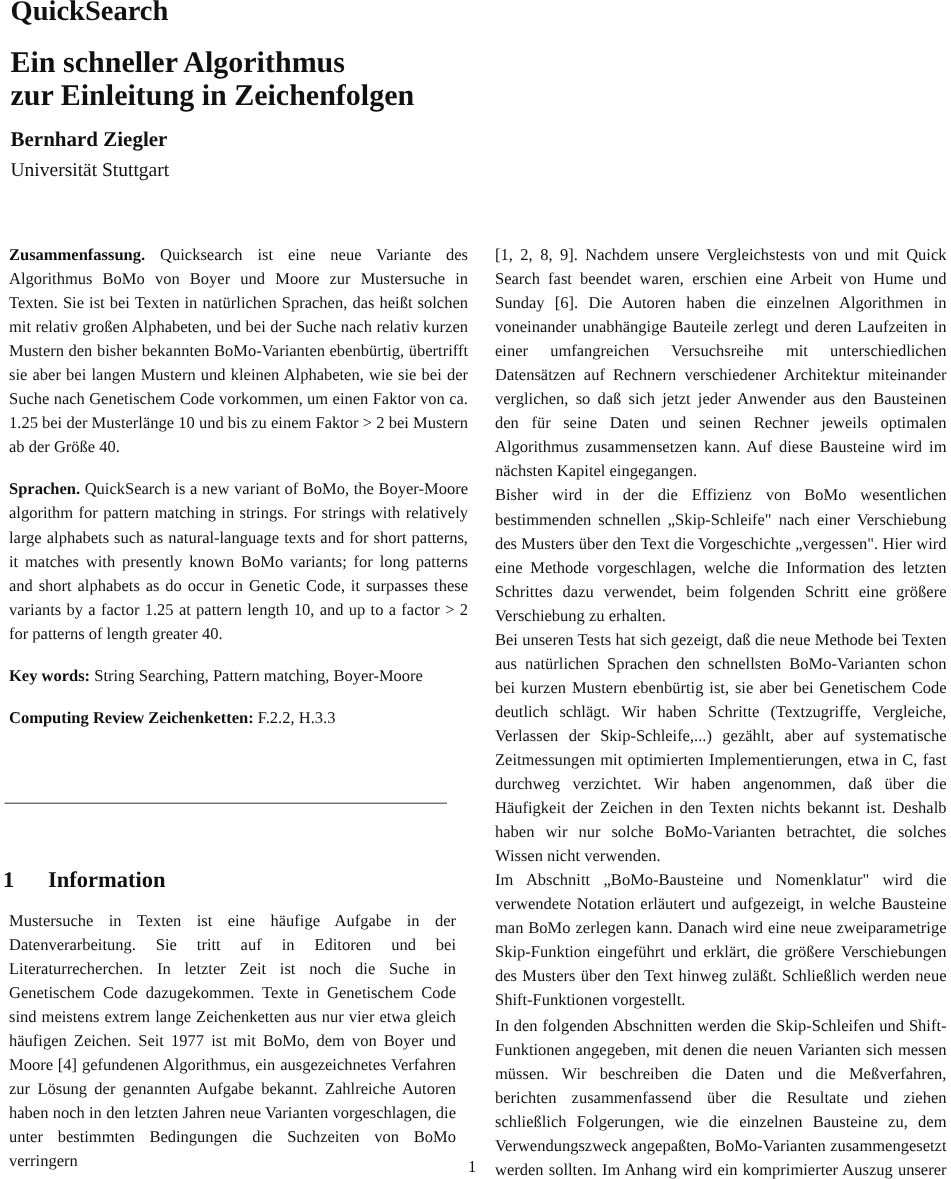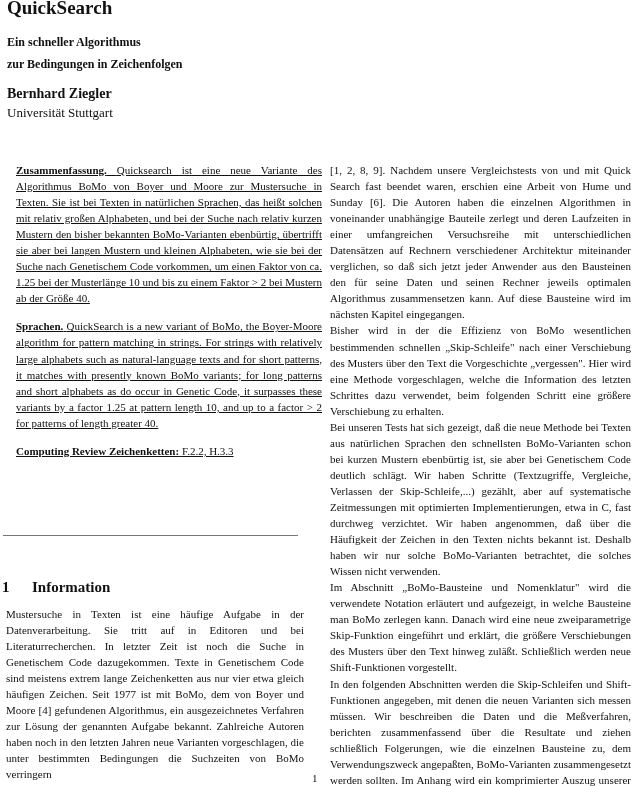--- a/index.html
+++ b/index.html
@@ -1,53 +1,57 @@
 <!DOCTYPE html>
 <html><head>
 <meta charset="utf-8">
 <style>
   html, body { margin: 0; padding: 0; background: #ffffff; }
   body { width: 634px; height: 786px; position: relative; overflow: hidden;
          font-family: "Liberation Serif", "DejaVu Serif", serif; color: #111; }
   .title { position: absolute; left: 7px; top: -3px; font-size: 19px; font-weight: bold; margin: 0; }
-  .subtitle { position: absolute; left: 7px; top: 31px; font-size: 12px; font-weight: bold; line-height: 22px; margin: 0; }
+  .subtitle { position: absolute; left: 7px; top: 31px; font-size: 20px; font-weight: bold; line-height: 22px; margin: 0; }
   .author { position: absolute; left: 7px; top: 86px; font-size: 14px; font-weight: bold; }
   .affil { position: absolute; left: 7px; top: 105px; font-size: 13px; }
   .col { position: absolute; font-size: 11px; line-height: 16.05px; text-align: justify; }
-  .col-left { left: 16px; top: 162px; width: 306px; text-decoration: underline; }
+  .col-left { left: 6px; top: 162px; width: 306px; }
   .col-right { left: 330px; top: 162px; width: 301px; }
   .col p { margin: 0; }
   .col p.gap { margin-bottom: 12px; }
   b { font-weight: bold; }
   .rule { position: absolute; left: 3px; top: 535px; width: 295px; height: 1px; background: #777; }
   .section { position: absolute; left: 2px; top: 579px; font-size: 15px; font-weight: bold; }
   .section .num { display: inline-block; width: 30px; }
   .intro { position: absolute; left: 2px; top: 602px; width: 306px; font-size: 11px; line-height: 16.05px; text-align: justify; }
   .intro p { margin: 4px; }
   .pageno { position: absolute; left: 312px; top: 772px; font-size: 11px; }
 </style>
 </head>
 <body>
 
 <h1 class="title">QuickSearch</h1>
 <h2 class="subtitle">
   <span>Ein schneller Algorithmus</span><br>
-  <span>zur Bedingungen in Zeichenfolgen</span>
+  <span>zur Einleitung in Zeichenfolgen</span>
 </h2>
 <div class="author">Bernhard Ziegler</div>
 <div class="affil">Universität Stuttgart</div>
 
 <div class="col col-left">
   <p class="gap">
     <b>Zusammenfassung.</b>
     <span>Quicksearch ist eine neue Variante des Algorithmus BoMo von Boyer und Moore zur Mustersuche in Texten. Sie ist bei Texten in natürlichen Sprachen, das heißt solchen mit relativ großen Alphabeten, und bei der Suche nach relativ kurzen Mustern den bisher bekannten BoMo-Varianten ebenbürtig, übertrifft sie aber bei langen Mustern und kleinen Alphabeten, wie sie bei der Suche nach Genetischem Code vorkommen, um einen Faktor von ca. 1.25 bei der Musterlänge 10 und bis zu einem Faktor &gt; 2 bei Mustern ab der Größe 40.</span>
   </p>
   <p class="gap">
     <b>Sprachen.</b>
     <span>QuickSearch is a new variant of BoMo, the Boyer-Moore algorithm for pattern matching in strings. For strings with relatively large alphabets such as natural-language texts and for short patterns, it matches with presently known BoMo variants; for long patterns and short alphabets as do occur in Genetic Code, it surpasses these variants by a factor 1.25 at pattern length 10, and up to a factor &gt; 2 for patterns of length greater 40.</span>
+  </p>
+  <p class="gap">
+    <b>Key words:</b>
+    <span>String Searching, Pattern matching, Boyer-Moore</span>
   </p>
   <p>
     <b>Computing Review Zeichenketten:</b>
     <span>F.2.2, H.3.3</span>
   </p>
 </div>
 
 <div class="rule"></div>
 
 <div class="section">

